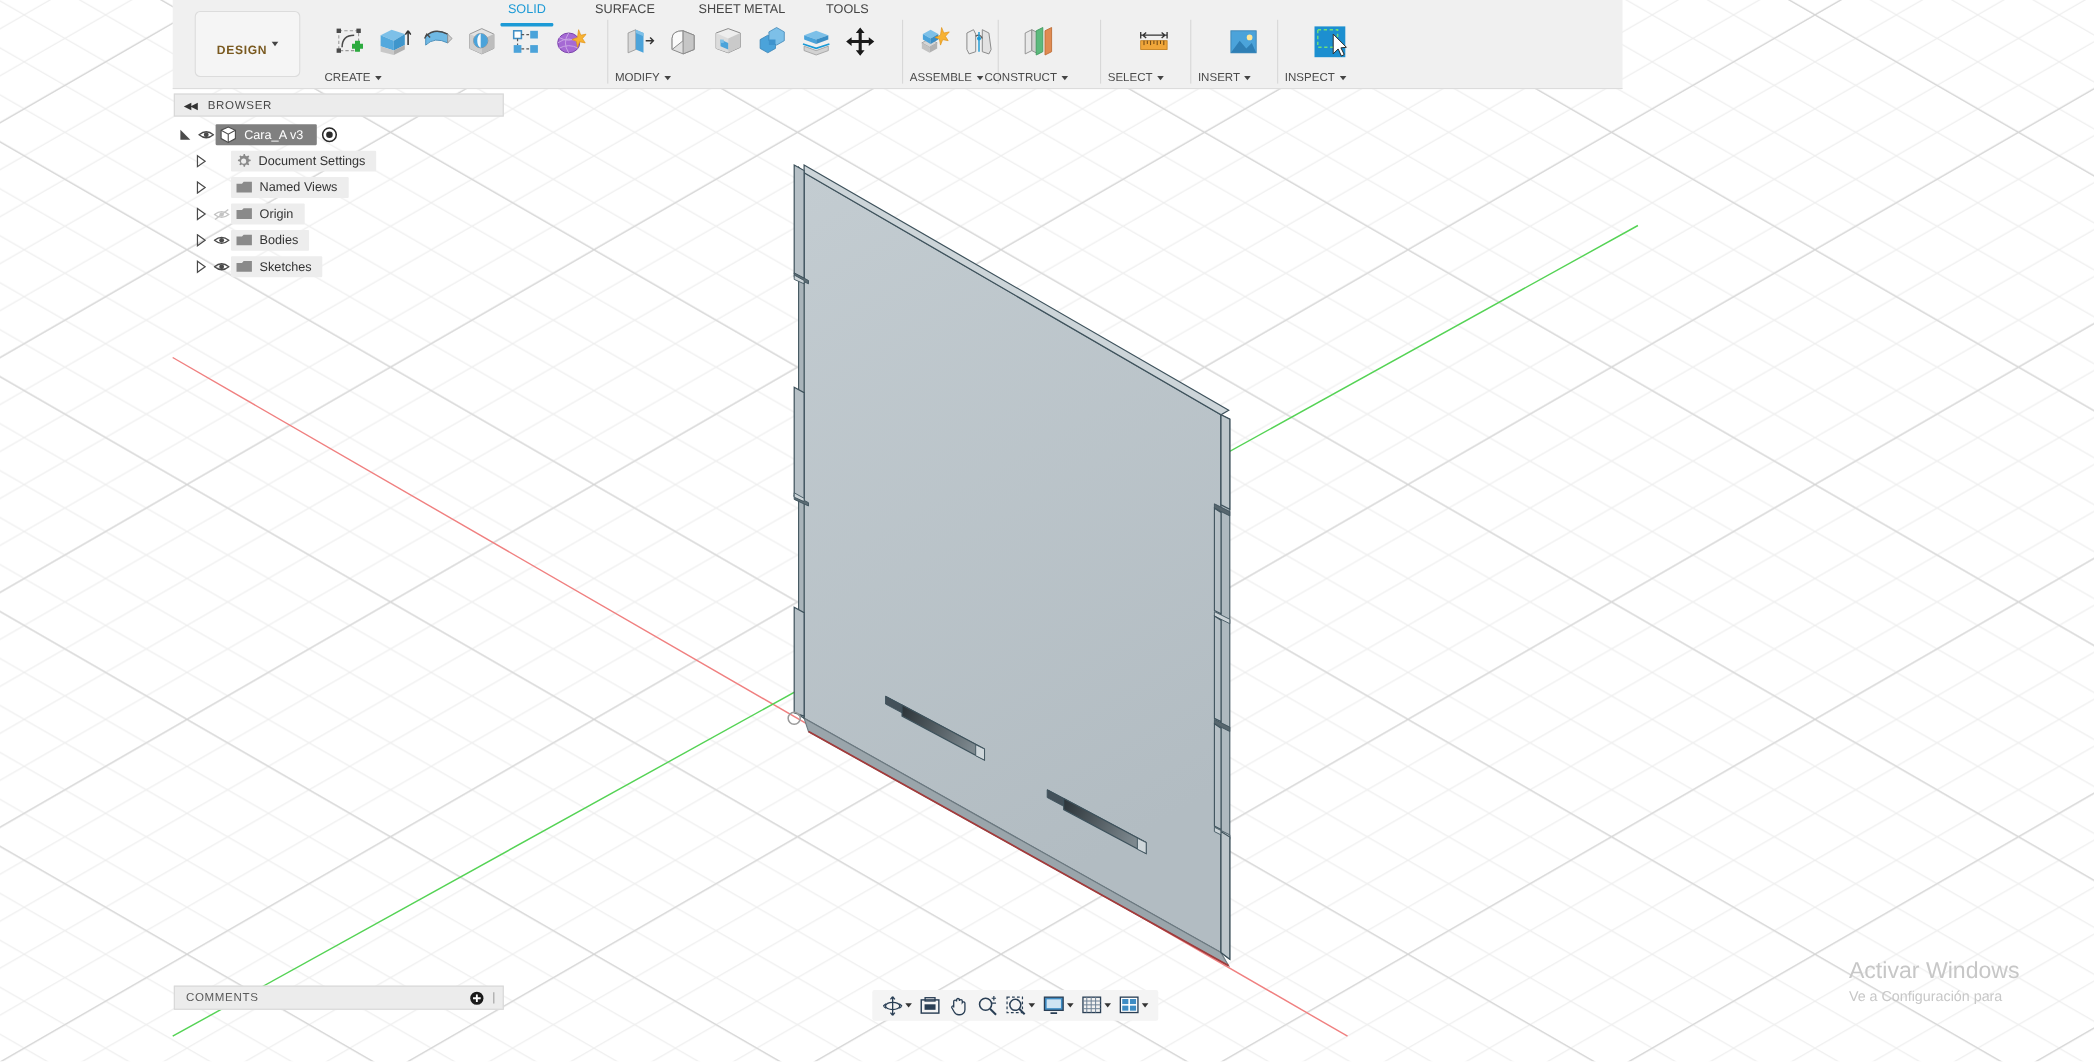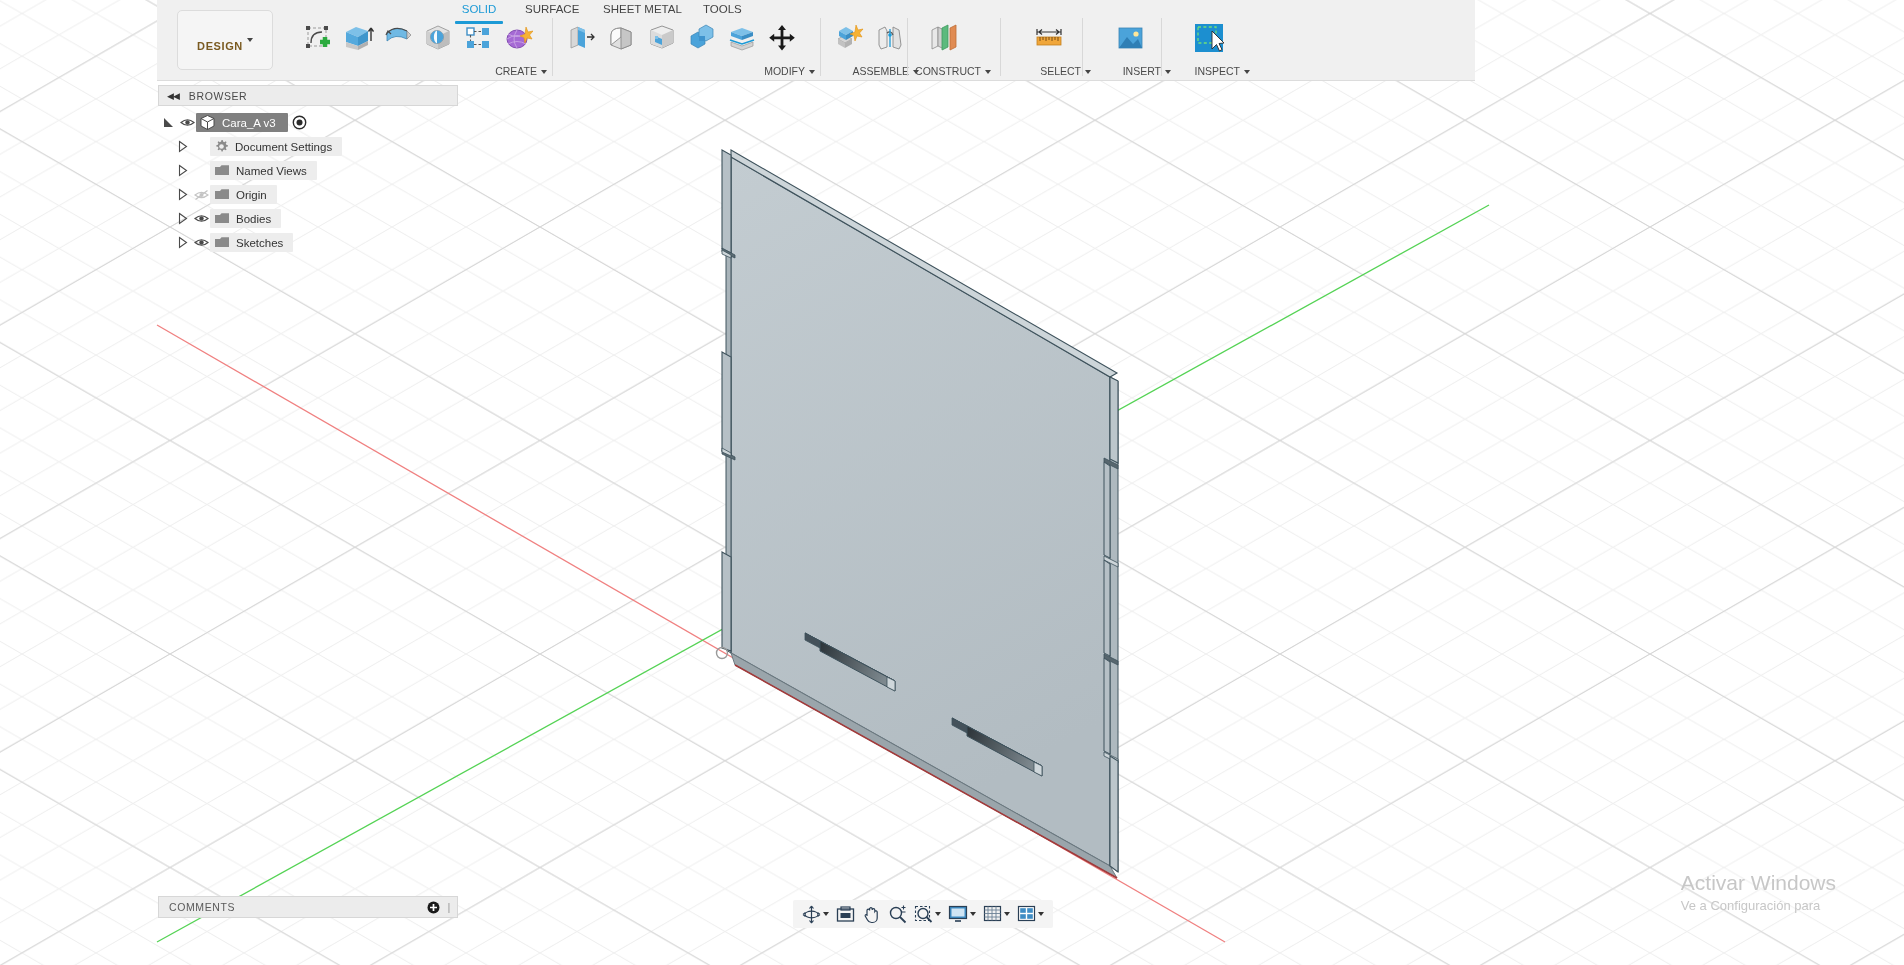--- a/index.html
+++ b/index.html
@@ -74,21 +74,21 @@
     border-top: 4px solid #444;
     vertical-align: middle;
   }
 
   
   .tabstrip {
     position: absolute;
     left: 290px; top: 2px;
     height: 18px;
     display: flex;
-    gap: 0px;
+    gap: 16px;
     z-index: 3;
   }
   .ribbon-tab {
     font-size: 11.5px;
     color: #444;
     padding: 0 14px;
     line-height: 15px;
     cursor: pointer;
     white-space: nowrap;
     position: relative;
@@ -115,21 +115,21 @@
     display: flex;
     align-items: center;
     height: 44px;
     gap: 2px;
     padding: 0 4px;
   }
   .panel-group .panel-label {
     position: absolute;
     left: 0; right: 0;
     bottom: 1px;
-    text-align: right;
+    text-align: left;
     font-size: 10.5px;
     color: #4a4a4a;
     white-space: nowrap;
     cursor: pointer;
   }
   .tool-btn {
     width: 38px; height: 40px;
     display: flex;
     align-items: center;
     justify-content: center;

